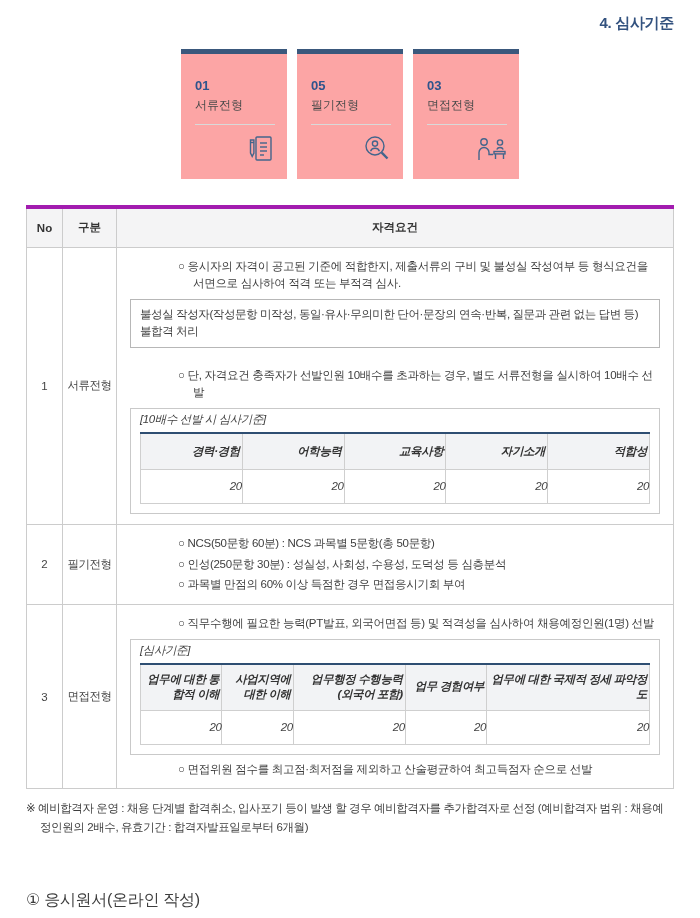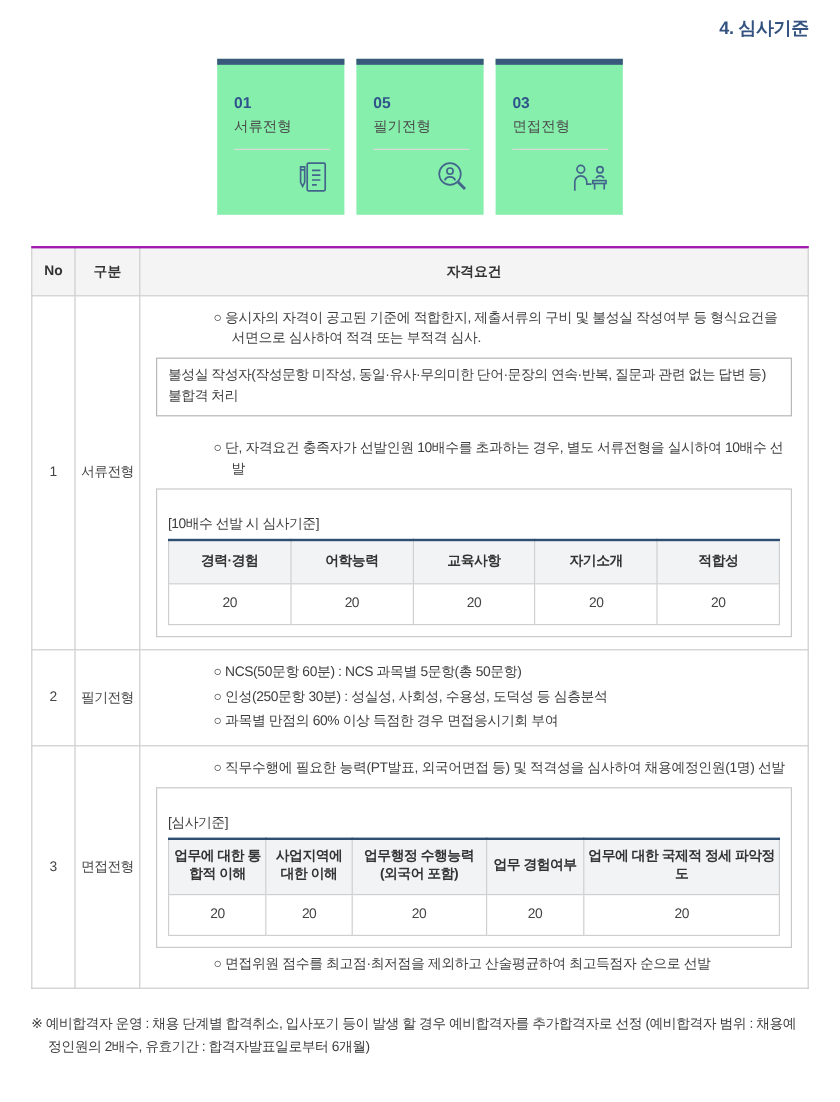--- a/index.html
+++ b/index.html
@@ -15,72 +15,72 @@
   .sec-title {
     font-size:15px; font-weight:bold; color:#33527f;
     letter-spacing:-0.3px;
     text-align:right;
   }
   .sec-title.first { margin-bottom:16px; }
 
   
   .steps { display:flex; justify-content:center; gap:10px; margin-bottom:26px; }
   .step-card {
-    width:106px; height:130px; background:#86efac;
+    width:106px; height:130px; background:#fca5a5;
     border-top:5px solid #3a587c; position:relative;
     padding:24px 12px 0 14px;
   }
   .step-num { font-size:13px; font-weight:bold; color:#2f548c; margin-bottom:4px; }
   .step-label { font-size:12px; color:#4a4a4a; padding-bottom:10px; border-bottom:1px solid #d9d9d9; }
   .step-icon { position:absolute; right:10px; bottom:10px; }
 
   
   table.main {
     width:100%; border-collapse:collapse;
-    border-top:2px solid #a21caf;
+    border-top:4px solid #a21caf;
     font-size:11.5px;
   }
   table.main > tbody > tr > th,
   table.main > tbody > tr > td { border:1px solid #cccccc; vertical-align:middle; }
   table.main > tbody > tr > th { background:#f4f4f5; font-weight:bold; color:#333; height:40px; text-align:center; }
   td.c-no, td.c-gubun { text-align:center; width:36px; color:#444; }
   td.c-gubun { width:54px; letter-spacing:-0.5px; }
   td.c-items { padding:10px 13px; }
 
   .bullet {
     padding-left:15px; text-indent:-15px;
     line-height:1.55; color:#3d3d3d; letter-spacing:-0.3px;margin-left:48px;
   }
   .bullet + .bullet { margin-top:3px; }
   .note-box {
     border:1px solid #b7b7b7; padding:6px 9px; margin:6px 0 19px 0;
     line-height:1.5; letter-spacing:-0.4px; color:#3d3d3d;
   }
   .sub-box {
-    border:1px solid #c9c9c9; padding:21px 9px 9px 9px; margin-top:6px;
+    border:1px solid #c9c9c9; padding:3px 9px 9px 9px; margin-top:6px;font-style:italic;
   }
   .sub-label { font-size:11.5px; color:#3d3d3d; margin-bottom:5px; letter-spacing:-0.4px; }
   table.sub {
     width:100%; border-collapse:collapse; border-top:2px solid #2e4e72;
     font-size:11.5px; table-layout:fixed;
   }
-  table.sub th, table.sub td { border:1px solid #cfcfcf; text-align:center; letter-spacing:-0.4px; }
+  table.sub th, table.sub td { border:1px solid #cfcfcf; text-align:right; letter-spacing:-0.4px; }
   table.sub th { background:#f2f3f5; font-weight:bold; color:#333; height:36px; line-height:1.35; padding:3px 2px; }
   table.sub td { height:34px; color:#444; }
   table.sub.interview th { height:46px; }
   table.sub.interview col.w1 { width:16%; }
   table.sub.interview col.w2 { width:14%; }
   table.sub.interview col.w3 { width:22%; }
   table.sub.interview col.w4 { width:16%; }
   table.sub.interview col.w5 { width:32%; }
   .mt6 { margin-top:6px; }
 
   
   .footnote {
-    margin-top:21px; font-size:11.5px; line-height:1.6; color:#3d3d3d;
+    margin-top:10px; font-size:11.5px; line-height:1.6; color:#3d3d3d;
     padding-left:14px; text-indent:-14px; letter-spacing:-0.4px;
   }
 
   
   .sec5 { margin-top:50px; }
   .sec5 .sec-title { margin-bottom:12px; }
   .doc-item { font-size:16px; line-height:1.8; color:#3d3d3d; letter-spacing:-0.3px; }
 </style>
 </head>
 <body>

